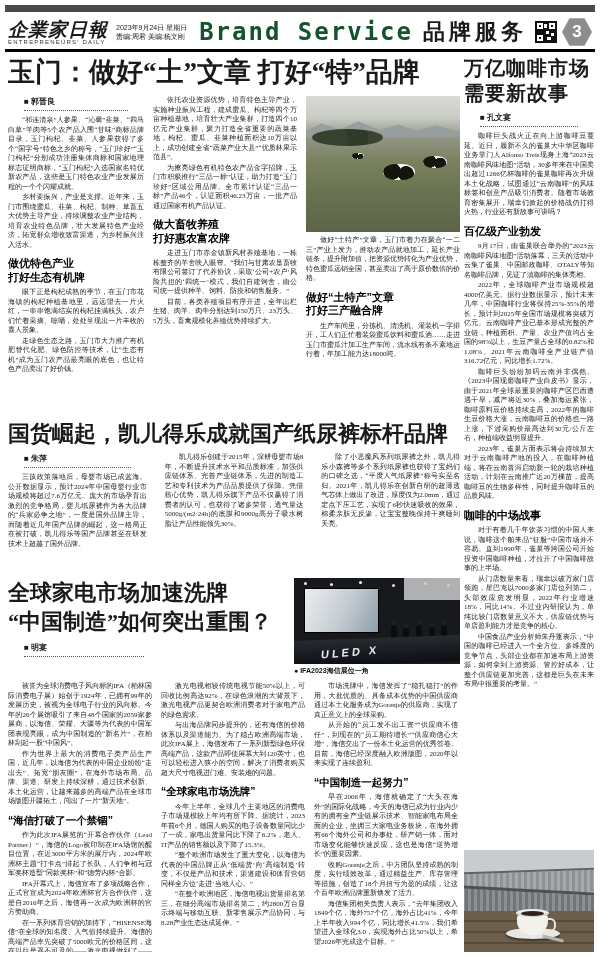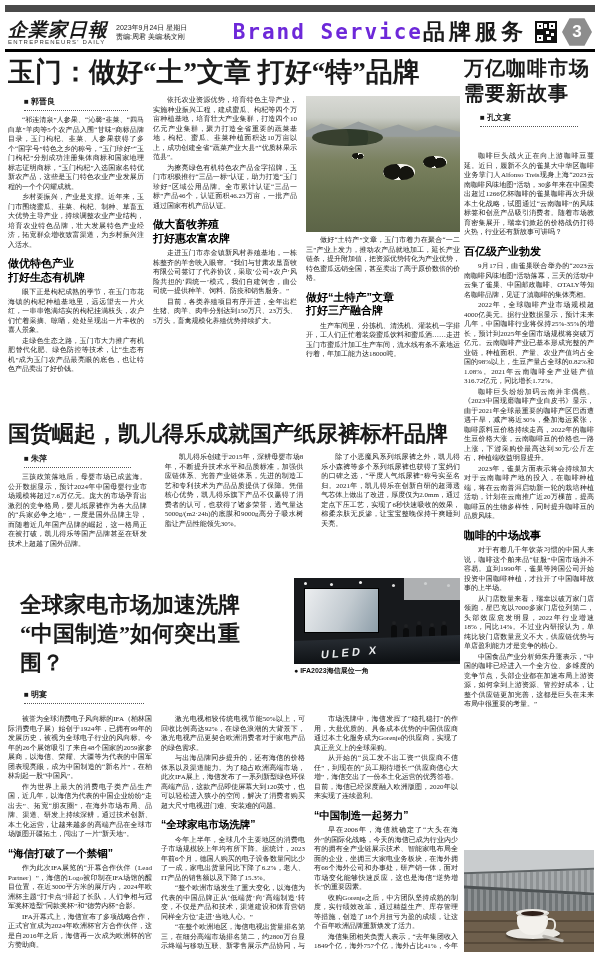--- a/index.html
+++ b/index.html
@@ -5,22 +5,22 @@
   html,body{margin:0;padding:0;background:#e9e9e9;}
   .page{position:relative;width:600px;height:956px;background:#fff;margin:0 auto;
         font-family:"Liberation Serif","DejaVu Serif",serif;color:#1a1a1a;overflow:hidden;}
   
   .topbar{position:absolute;left:5px;right:5px;top:5px;height:7px;background:#4a4a4a;}
   .header{position:absolute;left:8px;right:8px;top:16px;height:32px;display:flex;align-items:center;}
   .logo-title{font-size:19px;font-weight:900;letter-spacing:1px;line-height:19px;font-style:italic;}
   .logo-sub{font-size:6px;letter-spacing:1.2px;color:#333;font-family:"Liberation Sans",sans-serif;}
   .issue{margin-left:8px;font-size:7px;line-height:9px;color:#222;font-family:"Liberation Sans",sans-serif;}
   .spacer{flex:1;}
-  .brand-en{font-family:"DejaVu Sans Mono","Liberation Mono",monospace;font-size:21px;font-weight:bold;
-            color:#6d28d9;letter-spacing:2px;}
+  .brand-en{font-family:"DejaVu Sans Mono","Liberation Mono",monospace;font-size:24px;font-weight:bold;
+            color:#14532d;letter-spacing:2px;margin-right:10px;}
   .brand-cn{font-family:"Liberation Sans","DejaVu Sans",sans-serif;font-size:22px;font-weight:900;
             letter-spacing:4px;margin-right:8px;}
   .qr{width:22px;height:22px;margin-right:5px;}
   .badge{width:30px;height:30px;background:#8d8d8d;color:#fff;font-family:"Liberation Sans",sans-serif;
          font-size:17px;font-weight:900;display:flex;align-items:center;justify-content:center;
          clip-path:polygon(25% 4%,75% 4%,100% 50%,75% 96%,25% 96%,0 50%);}
   .headrule{position:absolute;left:5px;right:5px;top:49px;height:3px;background:#000;}
   
   .byline{font-size:8px;font-weight:bold;font-family:"Liberation Sans",sans-serif;
           border-bottom:1px dotted #555;padding-bottom:3px;margin:0 16px 5px;}
@@ -43,21 +43,21 @@
                 radial-gradient(circle at 85% 60%,#3a4431 0 36%,transparent 38%);}
   .cow{position:absolute;border-radius:45%/55%;background:
         radial-gradient(circle at 28% 45%,#15150f 0 34%,transparent 36%),
         radial-gradient(circle at 72% 62%,#15150f 0 30%,transparent 32%),#f4f3ec;}
   .cow.c1{left:50%;top:50%;width:32px;height:16px;}
   .cow.c2{left:76%;top:44%;width:24px;height:12px;}
   .cow.c3{left:30%;top:42%;width:12px;height:6px;}
   
   .articleB{position:absolute;left:464px;top:56px;width:130px;height:896px;display:flex;flex-direction:column;overflow:hidden;}
   .b-title{font-size:20px;font-weight:900;line-height:25px;margin:0 0 6px;letter-spacing:1px;}
-  .b-content{flex:1;overflow:hidden;margin-top:20px;}
+  .b-content{flex:1;overflow:hidden;}
   .b-content .subhead{font-size:11px;}
   
   .photo-coffee{position:relative;width:130px;height:102px;overflow:hidden;background:#c9ccce;margin-top:4px;flex:none;}
   .roof1{position:absolute;left:0;right:0;top:20%;height:22%;border-top:2px solid #5e6365;
      background:repeating-linear-gradient(90deg,#8e9294 0 3px,#a6aaac 3px 6px);transform:skewY(-2deg);}
   .roof2{position:absolute;left:-4%;right:-4%;top:38%;height:26%;border-top:3px solid #4c5153;
      background:repeating-linear-gradient(90deg,#6f7476 0 3px,#8c9092 3px 6px);transform:skewY(3deg);}
   .tabletop{position:absolute;left:0;right:0;bottom:0;height:40%;
      background:repeating-linear-gradient(180deg,#6e5f4c 0 9px,#574a3a 9px 11px);}
   .saucer{position:absolute;left:32%;bottom:13%;width:54px;height:11px;border-radius:50%;background:#e9e7e2;box-shadow:0 2px 2px rgba(0,0,0,.45);}
@@ -69,21 +69,21 @@
   .spoon{position:absolute;left:60%;bottom:12%;width:22px;height:3px;background:#b7b4ae;transform:rotate(14deg);border-radius:2px;}
   
   .articleC{position:absolute;left:8px;top:420px;width:452px;height:152px;overflow:hidden;}
   .c-title{font-size:22px;font-weight:900;line-height:27px;margin:0 0 6px;white-space:nowrap;}
   .c-body{display:flex;gap:18px;}
   .colC{width:144px;}
   
   .articleD{position:absolute;left:8px;top:578px;width:452px;height:374px;overflow:hidden;}
   .d-head{display:flex;gap:10px;margin-bottom:6px;}
   .d-titleblock{width:276px;}
-  .d-title{font-size:22px;font-weight:900;line-height:29px;margin:12px;}
+  .d-title{font-size:22px;font-weight:900;line-height:29px;margin:0;}
   .d-titleblock .byline{width:120px;margin-top:6px;}
   .d-photoblock{width:166px;}
   .photo-ifa{position:relative;width:166px;height:86px;background:#17191c;overflow:hidden;}
   .ifa-lights{position:absolute;top:4px;left:10px;width:3px;height:3px;background:#f2f2f2;border-radius:50%;
      box-shadow:26px 1px 0 #e8e8e8,55px -1px 0 #f4f4f4,88px 2px 0 #dcdcdc,120px 0 0 #efefef,143px 2px 0 #d8d8d8;}
   .ifa-panel{position:absolute;right:0;top:0;width:34%;height:26%;background:#c9cbcd;opacity:.85;}
   .ifa-screen{position:absolute;left:6%;top:12%;width:44%;height:50%;border:1px solid #000;
      background:linear-gradient(115deg,#eceef0 0%,#c2cad0 55%,#8d9ea9 100%);}
   .ifa-person{position:absolute;bottom:26%;width:6px;height:17px;background:#0b0c0d;border-radius:3px 3px 0 0;}
   .ifa-person::before{content:"";position:absolute;top:-4px;left:1px;width:4px;height:4px;border-radius:50%;background:#1f2123;}

